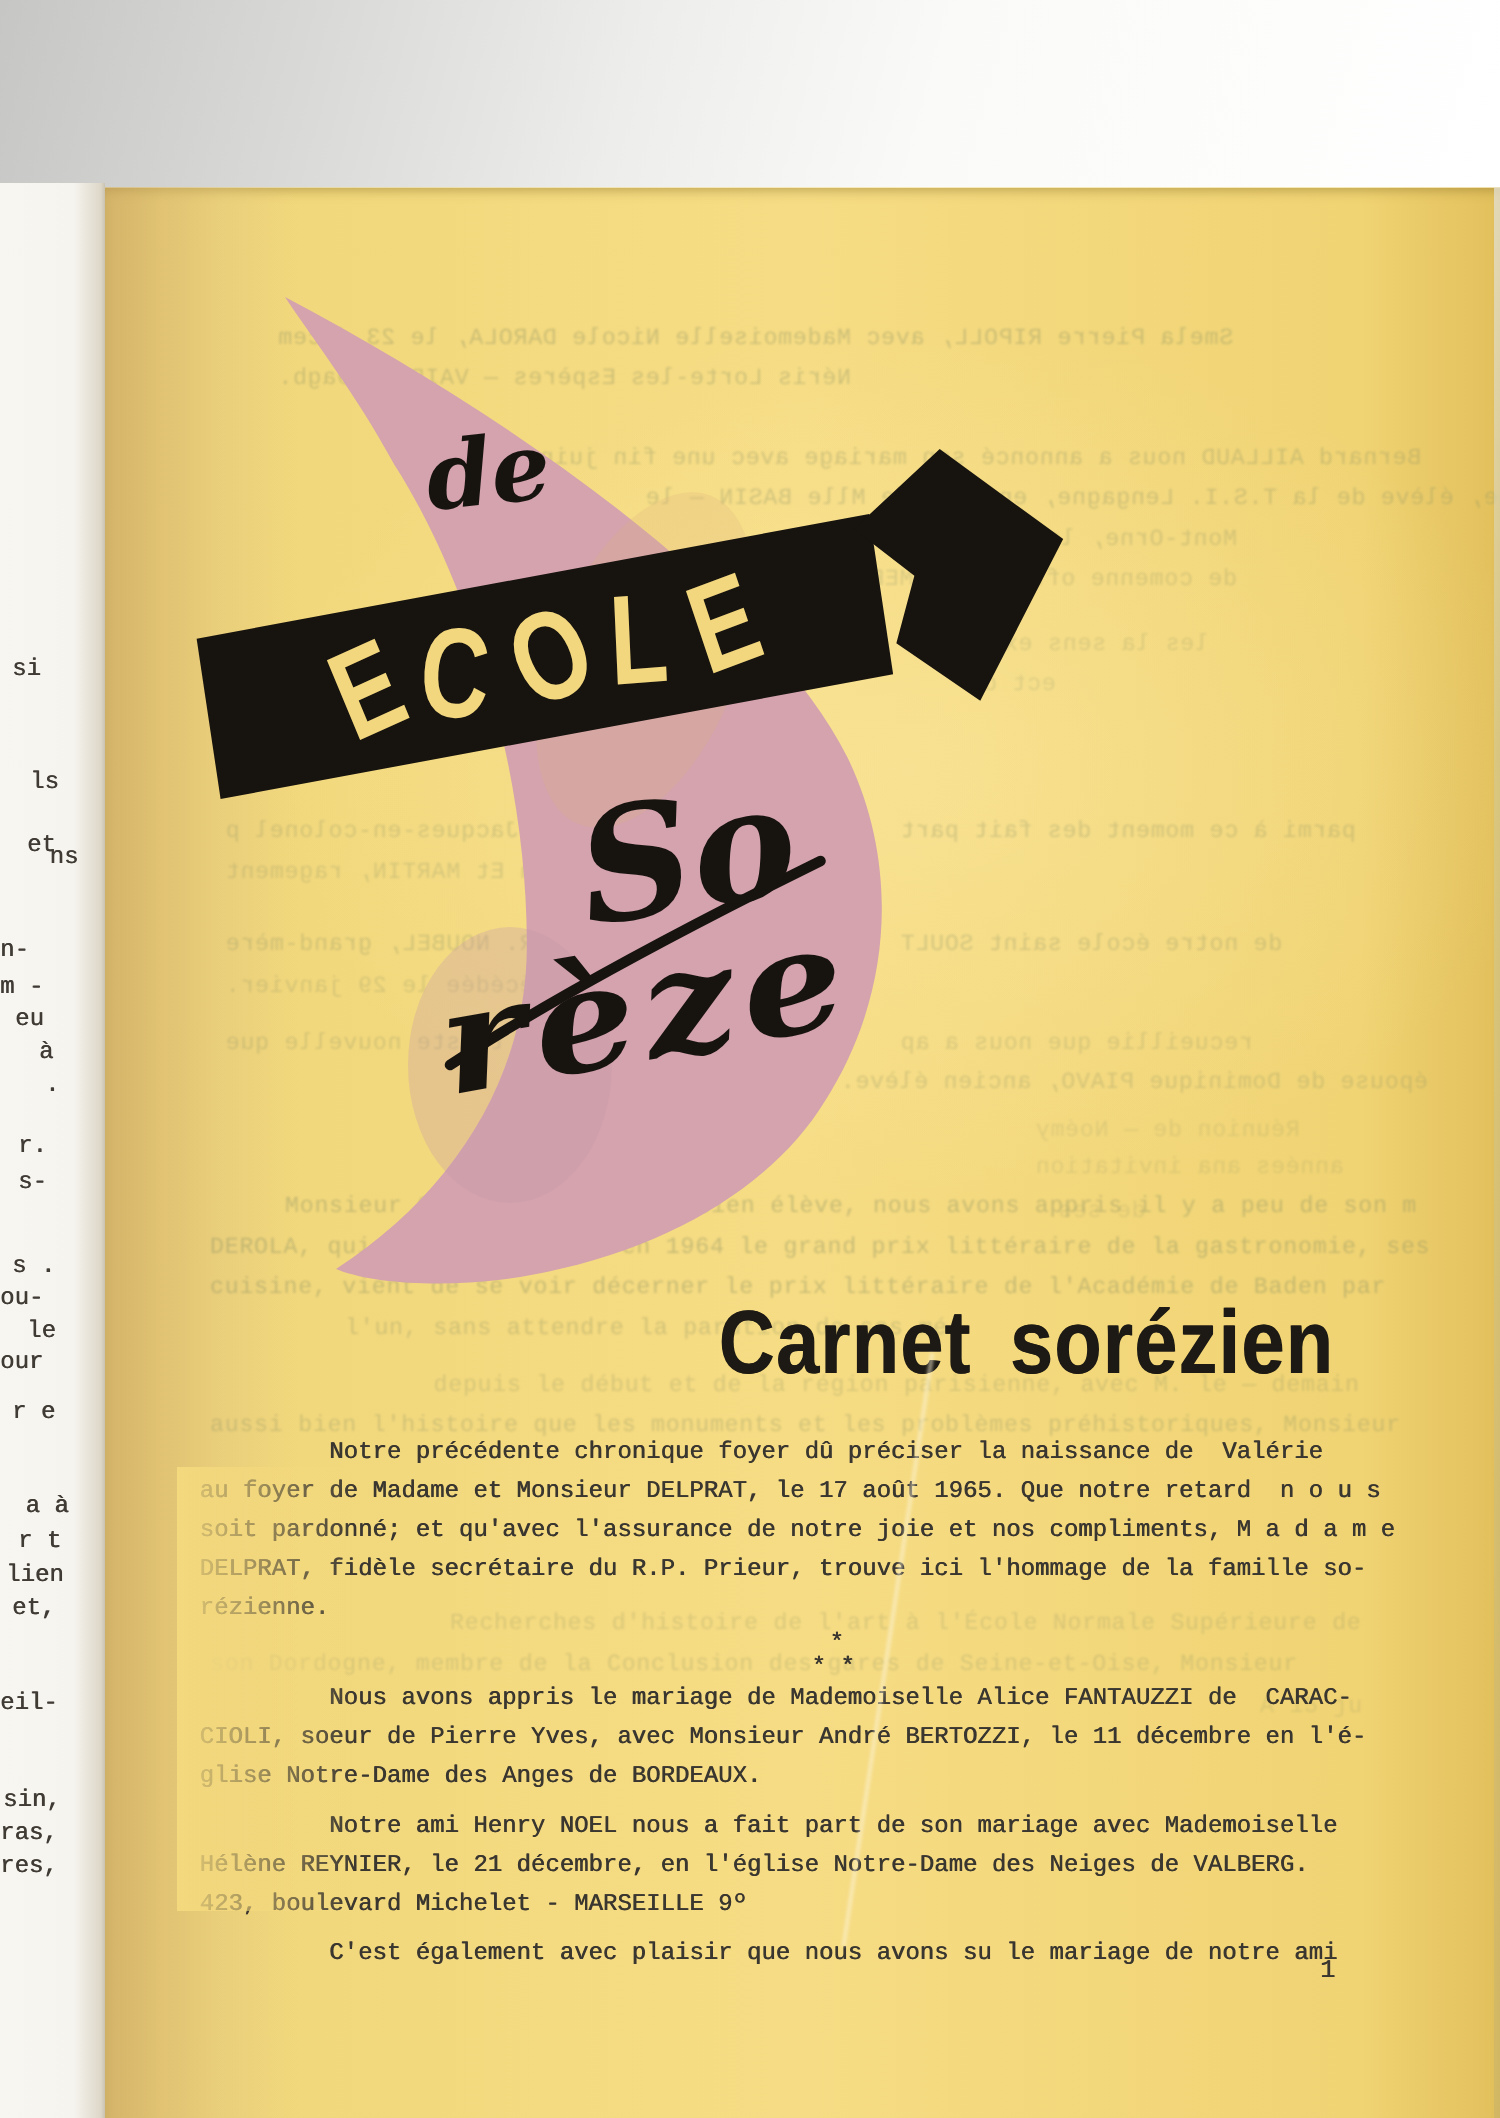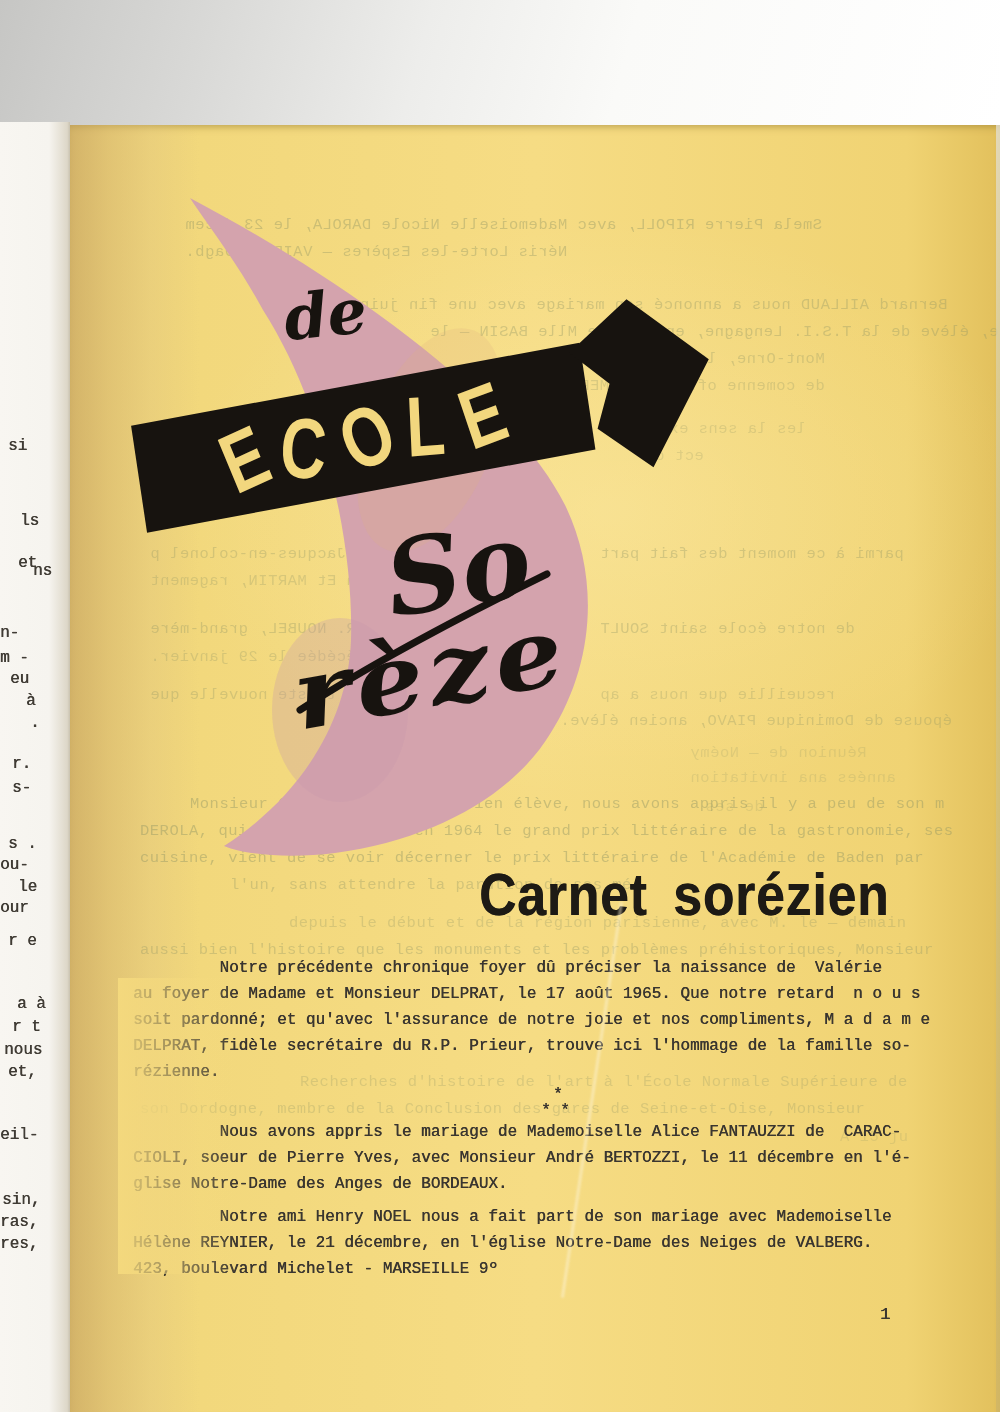--- a/index.html
+++ b/index.html
@@ -103,21 +103,21 @@
       <div class="frag" style="left: 30px; top: 592px;">.</div>
       <div class="frag" style="left: 12px; top: 633px;">r.</div>
       <div class="frag" style="left: 12px; top: 657px;">s-</div>
       <div class="frag" style="left: 8px; top: 713px;">s .</div>
       <div class="frag" style="left: 0px; top: 734px;">ou-</div>
       <div class="frag" style="left: 18px; top: 756px;">le</div>
       <div class="frag" style="left: 0px; top: 777px;">our</div>
       <div class="frag" style="left: 8px; top: 810px;">r e</div>
       <div class="frag" style="left: 5px; top: 873px; margin-left: 12px;">a à</div>
       <div class="frag" style="left: 12px; top: 896px;">r t</div>
-      <div class="frag" style="left: 4px; top: 919px;">nous</div>
+      <div class="frag" style="left: 4px; top: 919px;">lien</div>
       <div class="frag" style="left: 8px; top: 941px;">et,</div>
       <div class="frag" style="left: 0px; top: 1004px;">eil-</div>
       <div class="frag" style="left: 2px; top: 1069px;">sin,</div>
       <div class="frag" style="left: 0px; top: 1091px;">ras,</div>
       <div class="frag" style="left: 0px; top: 1113px;">res,</div>
     </div>
 
   <div class="page"></div>
   <div class="gutter"></div>
 
@@ -201,20 +201,23 @@
     <div class="para p2">
       <div class="tline">         Nous avons appris le mariage de Mademoiselle Alice FANTAUZZI de  CARAC-</div>
       <div class="tline">CIOLI, soeur de Pierre Yves, avec Monsieur André BERTOZZI, le 11 décembre en l'é-</div>
       <div class="tline">glise Notre-Dame des Anges de BORDEAUX.</div>
     </div>
     <div class="para p3">
       <div class="tline">         Notre ami Henry NOEL nous a fait part de son mariage avec Mademoiselle</div>
       <div class="tline">Hélène REYNIER, le 21 décembre, en l'église Notre-Dame des Neiges de VALBERG.</div>
       <div class="tline">423, boulevard Michelet - MARSEILLE 9º</div>
     </div>
+    <div class="para p4">
+      <div class="tline">         C'est également avec plaisir que nous avons su le mariage de notre ami</div>
+    </div>
   </div>
 
   <div class="fade-overlay"></div>
   <div class="crease"></div>
   <div class="right-edge"></div>
 
   <div class="page-number">1</div>
 
 </div>
 

